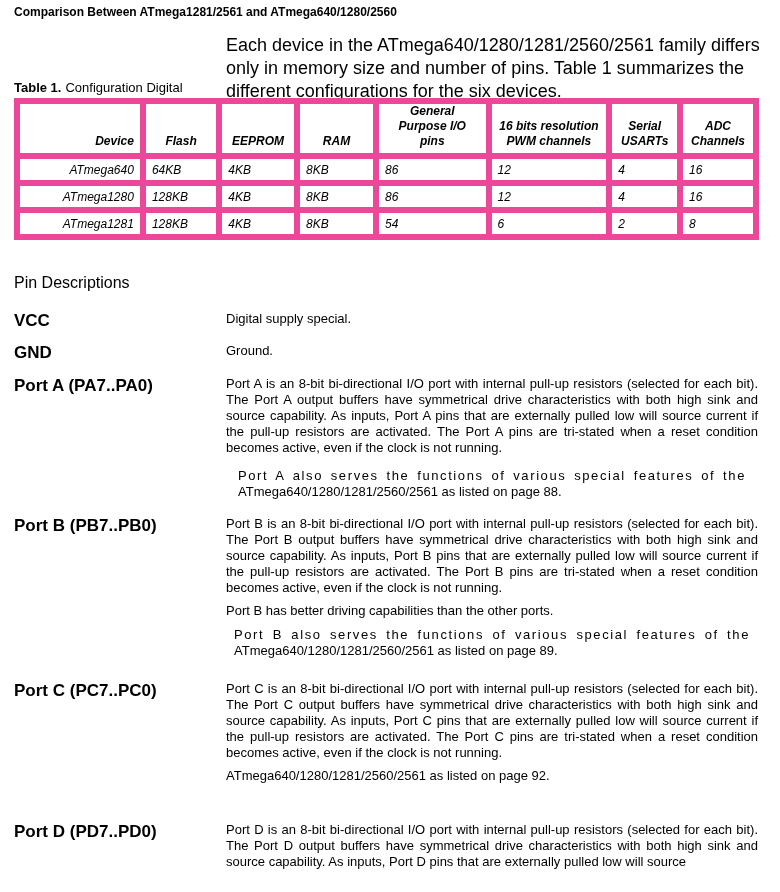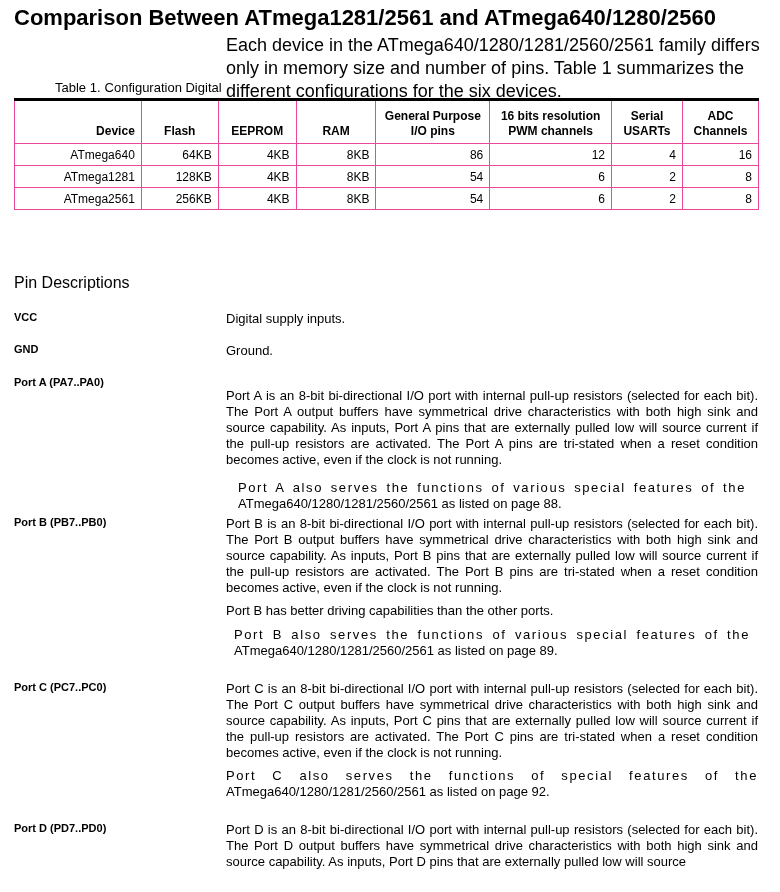--- a/index.html
+++ b/index.html
@@ -1,29 +1,29 @@
 <!DOCTYPE html>
 <html><head>
 <meta charset="utf-8">
 <style>
   html, body { margin:0; padding:0; background:#ffffff; }
   body { width:780px; height:892px; overflow:hidden; position:relative;
          font-family:"Liberation Sans", sans-serif; color:#000; }
-  .title { position:absolute; left:14px; top:5px; font-size:22px; font-weight:bold; letter-spacing:0px; }
+  .title { position:absolute; left:14px; top:5px; font-size:12px; font-weight:bold; letter-spacing:0px; }
   .intro { position:absolute; left:226px; top:34px; width:534px; font-size:18px; line-height:23px; }
   .caption { position:absolute; left:14px; top:80px; font-size:13px; }
-  .caption b { font-weight:normal; margin-right:4px;margin-left:41px; }
+  .caption b { font-weight:bold; margin-right:4px; }
   table.cfg { position:absolute; left:14px; top:98px; width:745px; border-collapse:collapse; font-size:12px; }
   table.cfg { border-top:3px solid #000; }
-  table.cfg th, table.cfg td { border:1px solid #ec4899; padding:0 6px; }
+  table.cfg th, table.cfg td { border:6px solid #ec4899; padding:0 6px;font-style:italic; }
   table.cfg th { font-weight:bold; height:38px; vertical-align:bottom; padding-bottom:4px; line-height:15px; text-align:center; }
-  table.cfg td { height:21px; text-align:right; }
+  table.cfg td { height:21px; text-align:left; }
   table.cfg th.first, table.cfg td.first { text-align:right; }
   .section { position:absolute; left:14px; top:274px; font-size:16px; font-weight:normal; }
-  .pin-label { position:absolute; left:14px; font-size:11px; font-weight:bold; }
+  .pin-label { position:absolute; left:14px; font-size:17px; font-weight:bold; }
   .pin-desc { position:absolute; left:226px; width:532px; font-size:13px; line-height:16px; text-align:justify; }
   .pin-desc p { margin:0 0 7px 0; }
   .wide { letter-spacing:1.6px; text-align:justify; text-align-last:left; }
 </style>
 </head>
 <body>
 
 <div class="title">Comparison Between ATmega1281/2561 and ATmega640/1280/2560</div>
 <div class="intro">Each device in the ATmega640/1280/1281/2560/2561 family differs only in memory size and number of pins. Table 1 summarizes the different configurations for the six devices.</div>
 
@@ -57,56 +57,56 @@
       <td class="first">ATmega640</td>
       <td>64KB</td>
       <td>4KB</td>
       <td>8KB</td>
       <td>86</td>
       <td>12</td>
       <td>4</td>
       <td>16</td>
     </tr>
     <tr>
-      <td class="first">ATmega1281</td>
+      <td class="first">ATmega1280</td>
       <td>128KB</td>
       <td>4KB</td>
       <td>8KB</td>
-      <td>54</td>
-      <td>6</td>
-      <td>2</td>
-      <td>8</td>
+      <td>86</td>
+      <td>12</td>
+      <td>4</td>
+      <td>16</td>
     </tr>
     <tr>
-      <td class="first">ATmega2561</td>
-      <td>256KB</td>
+      <td class="first">ATmega1281</td>
+      <td>128KB</td>
       <td>4KB</td>
       <td>8KB</td>
       <td>54</td>
       <td>6</td>
       <td>2</td>
       <td>8</td>
     </tr>
   </tbody>
 </table>
 
 <div class="section">Pin Descriptions</div>
 
 <div class="pin-label" style="top:311px">VCC</div>
 <div class="pin-desc" style="top:311px">
-  <p>Digital supply inputs.</p>
+  <p>Digital supply special.</p>
 </div>
 
 <div class="pin-label" style="top:343px">GND</div>
 <div class="pin-desc" style="top:343px">
   <p>Ground.</p>
 </div>
 
 <div class="pin-label" style="top:376px">Port A (PA7..PA0)</div>
-<div class="pin-desc" style="top:388px">
+<div class="pin-desc" style="top:376px">
   <p>Port A is an 8-bit bi-directional I/O port with internal pull-up resistors (selected for each bit). The Port A output buffers have symmetrical drive characteristics with both high sink and source capability. As inputs, Port A pins that are externally pulled low will source current if the pull-up resistors are activated. The Port A pins are tri-stated when a reset condition becomes active, even if the clock is not running.</p>
   <p style="margin:12px">
     <span class="wide" style="display:block; text-align-last:justify;">Port A also serves the functions of various special features of the</span>
     <span style="display:block">ATmega640/1280/1281/2560/2561 as listed on page 88.</span>
   </p>
 </div>
 
 <div class="pin-label" style="top:516px">Port B (PB7..PB0)</div>
 <div class="pin-desc" style="top:516px">
   <p>Port B is an 8-bit bi-directional I/O port with internal pull-up resistors (selected for each bit). The Port B output buffers have symmetrical drive characteristics with both high sink and source capability. As inputs, Port B pins that are externally pulled low will source current if the pull-up resistors are activated. The Port B pins are tri-stated when a reset condition becomes active, even if the clock is not running.</p>
@@ -114,21 +114,20 @@
   <p style="margin:8px">
     <span class="wide" style="display:block; text-align-last:justify;">Port B also serves the functions of various special features of the</span>
     <span style="display:block">ATmega640/1280/1281/2560/2561 as listed on page 89.</span>
   </p>
 </div>
 
 <div class="pin-label" style="top:681px">Port C (PC7..PC0)</div>
 <div class="pin-desc" style="top:681px">
   <p>Port C is an 8-bit bi-directional I/O port with internal pull-up resistors (selected for each bit). The Port C output buffers have symmetrical drive characteristics with both high sink and source capability. As inputs, Port C pins that are externally pulled low will source current if the pull-up resistors are activated. The Port C pins are tri-stated when a reset condition becomes active, even if the clock is not running.</p>
   <p style="margin:0">
-    <span class="wide" style="display:block; text-align-last:justify;">Port C also serves the functions of special features of the</span>
     <span style="display:block">ATmega640/1280/1281/2560/2561 as listed on page 92.</span>
   </p>
 </div>
 
 <div class="pin-label" style="top:822px">Port D (PD7..PD0)</div>
 <div class="pin-desc" style="top:822px">
   <p>Port D is an 8-bit bi-directional I/O port with internal pull-up resistors (selected for each bit). The Port D output buffers have symmetrical drive characteristics with both high sink and source capability. As inputs, Port D pins that are externally pulled low will source</p>
 </div>
 
 </body></html>

